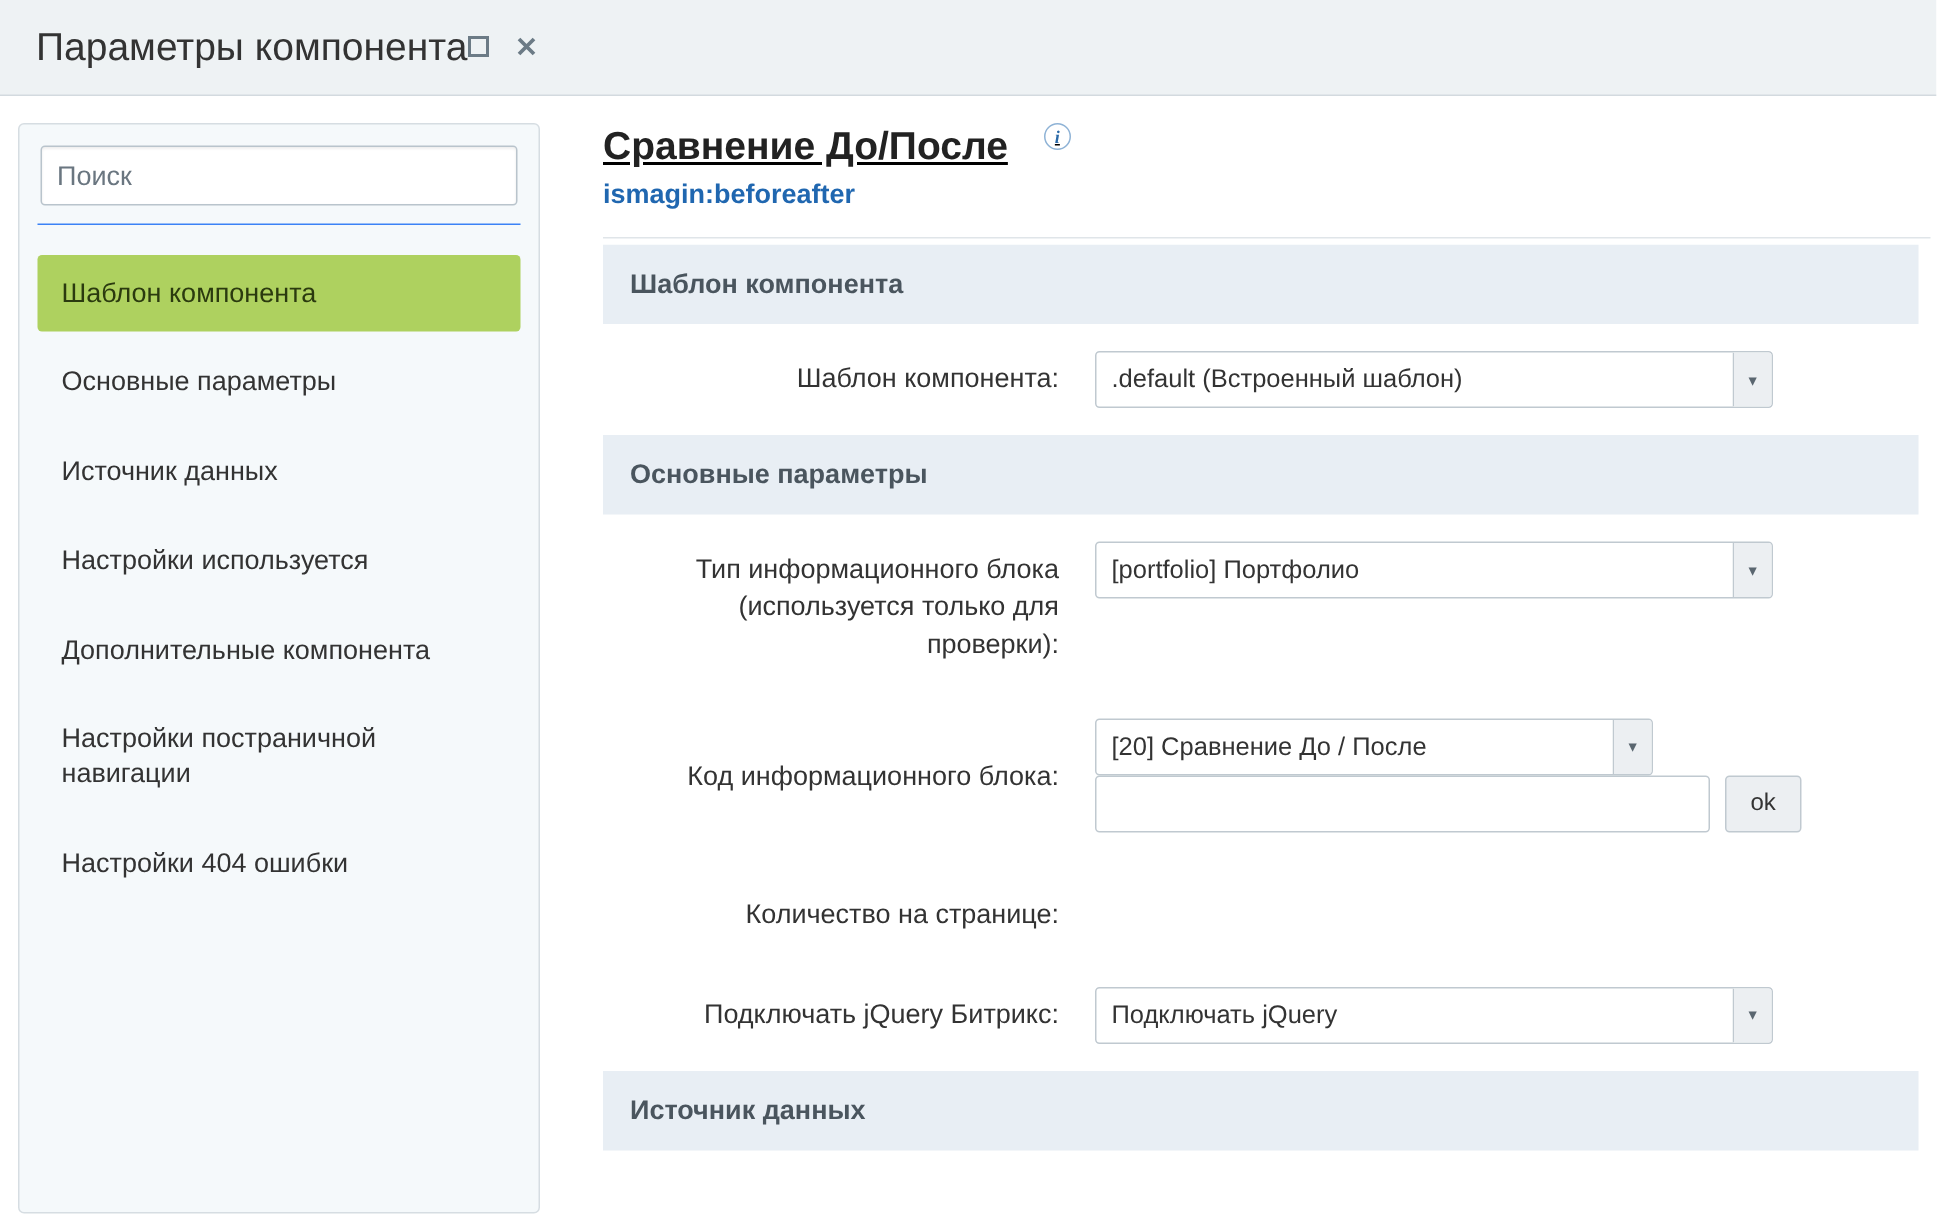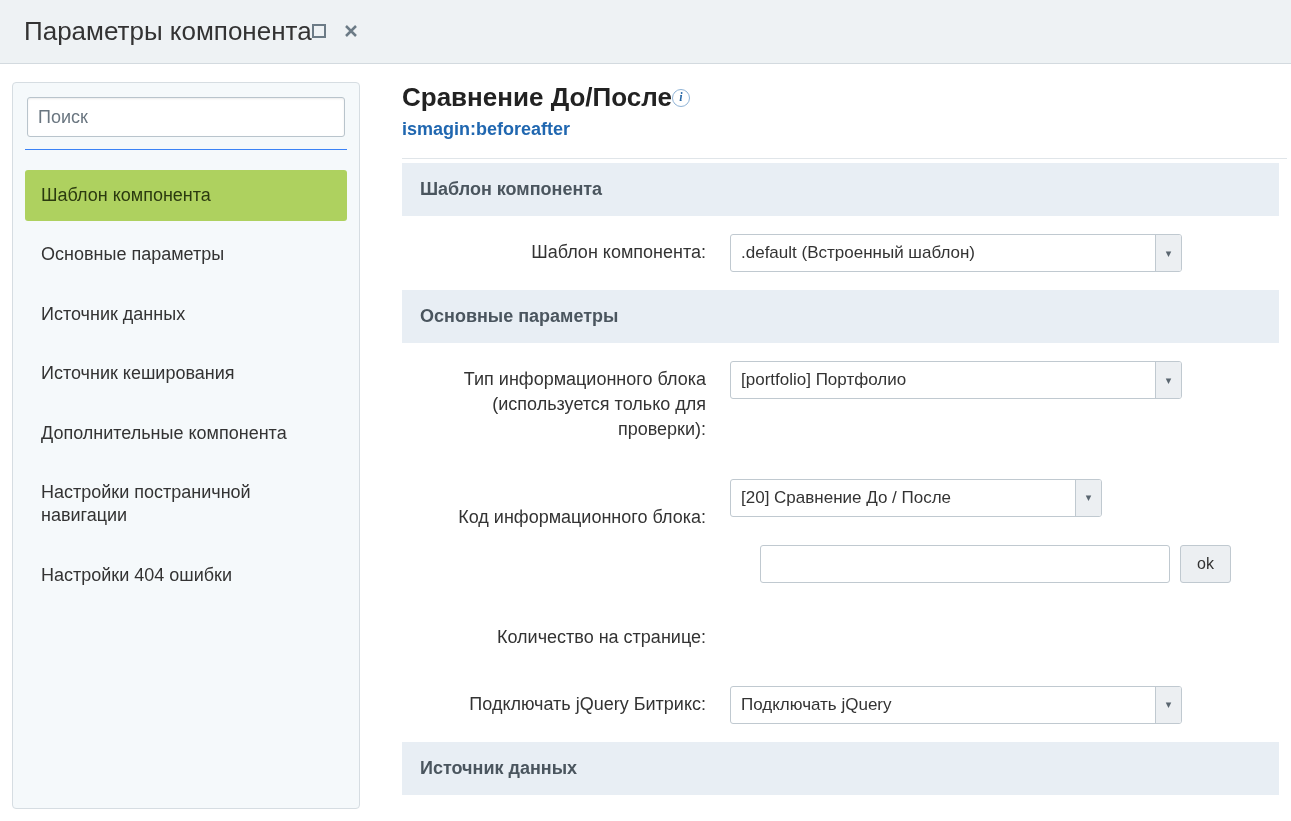--- a/index.html
+++ b/index.html
@@ -14,36 +14,36 @@
   .sidebar { width: 372px; padding: 18px 12px 12px 12px; background: #fff; }
   .sidebar-card { border: 1px solid #d6dde2; border-radius: 4px; background: #f5f9fb; padding: 14px 12px 0 12px; height: 100%; }
   .search-wrap { padding: 0 2px 12px 2px; border-bottom: 1px solid #3b82f6; margin-bottom: 20px; }
   .search-input { width: 100%; height: 40px; border: 1px solid #b9c4cc; border-radius: 3px; background: #fff; padding: 0 10px; font-size: 18px; color: #6a7680; box-shadow: inset 0 1px 2px rgba(0,0,0,0.08); }
   .search-input::placeholder { color: #6a7680; }
   .nav { list-style: none; }
   .nav li { padding: 14px 16px; font-size: 18px; color: #333; border-radius: 3px; margin-bottom: 8px; cursor: pointer; line-height: 1.3; }
   .nav li.active { background: #aed15f; color: #2b3a0f; }
   
   .main { flex: 1; padding: 18px 4px 0 30px; min-width: 0; display: flex; flex-direction: column; }
-  .heading-row { display: flex; align-items: center; gap: 0; }
+  .heading-row { display: flex; align-items: flex-start; gap: 24px; text-decoration: underline; }
   .heading-row h2 { font-size: 26px; font-weight: 700; color: #222; }
   .info-icon { width: 18px; height: 18px; border: 1px solid #8fb3d6; border-radius: 50%; display: inline-flex; align-items: center; justify-content: center; font-size: 12px; font-style: italic; font-weight: 700; color: #2b6aa8; font-family: Georgia, serif; }
   .compid { font-size: 18px; font-weight: 700; color: #2067b0; margin-top: 6px; }
   .hr { border-top: 1px solid #e0e5e9; margin-top: 18px; }
   .scrollarea { flex: 1; overflow-y: auto; margin-top: 4px; padding-right: 8px; }
   .section-head { background: #e8eef4; color: #4a555e; font-size: 18px; font-weight: 700; padding: 16px 18px; }
   .row { display: flex; align-items: flex-start; padding: 18px 18px; }
   .label { width: 310px; text-align: right; color: #333; font-size: 18px; padding-right: 24px; padding-top: 6px; line-height: 1.4; }
   .field { flex: 1; }
   .select, .textinput { width: 100%; height: 38px; border: 1px solid #c0c9d0; border-radius: 3px; background: #fff; font-size: 17px; color: #333; padding: 0 10px; }
   .select { appearance: none; -webkit-appearance: none; background: #fff; padding-right: 32px; }
   .select-wrap { position: relative; max-width: 452px; }
   .select-wrap.narrow { max-width: 372px; }
   .select-arrow { position: absolute; right: 1px; top: 1px; bottom: 1px; width: 26px; display: flex; align-items: center; justify-content: center; border-left: 1px solid #c0c9d0; background: #eceff2; border-radius: 0 2px 2px 0; font-size: 11px; color: #5a6670; pointer-events: none; }
-  .inline-row { display: flex; gap: 10px; align-items: center; margin-top: 28px; justify-content: center; }
+  .inline-row { display: flex; gap: 10px; align-items: center; margin-top: 0; }
   .ok-btn { height: 38px; padding: 0 16px; border: 1px solid #c0c9d0; background: #eceff2; border-radius: 3px; font-size: 16px; color: #333; cursor: pointer; }
   .textinput.narrow { max-width: 452px; }
   .textinput.codebox { max-width: 410px; }
   
   .scrollarea::-webkit-scrollbar { width: 14px; }
   .scrollarea::-webkit-scrollbar-track { background: #f1f3f5; }
   .scrollarea::-webkit-scrollbar-thumb { background: #c3cbd1; border-radius: 3px; }
 </style>
 </head>
 <body>
@@ -70,21 +70,21 @@
 
     <aside class="sidebar">
       <div class="sidebar-card">
         <div class="search-wrap">
           <input class="search-input" type="text" placeholder="Поиск" style="">
         </div>
         <ul class="nav">
           <li class="active"><span>Шаблон компонента</span></li>
           <li><span>Основные параметры</span></li>
           <li><span>Источник данных</span></li>
-          <li><span>Источник кеширования</span></li>
+          <li><span>Настройки используется</span></li>
           <li><span>Дополнительные компонента</span></li>
           <li><span>Настройки постраничной навигации</span></li>
           <li><span>Настройки 404 ошибки</span></li>
         </ul>
       </div>
     </aside>
 
     <main class="main">
       <div class="heading-row">
         <h2>Сравнение До/После</h2>

